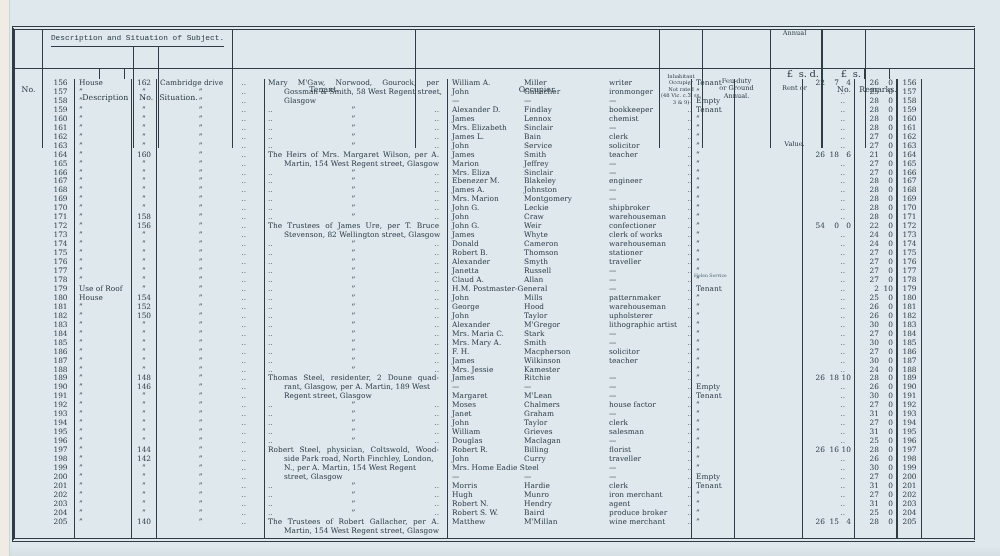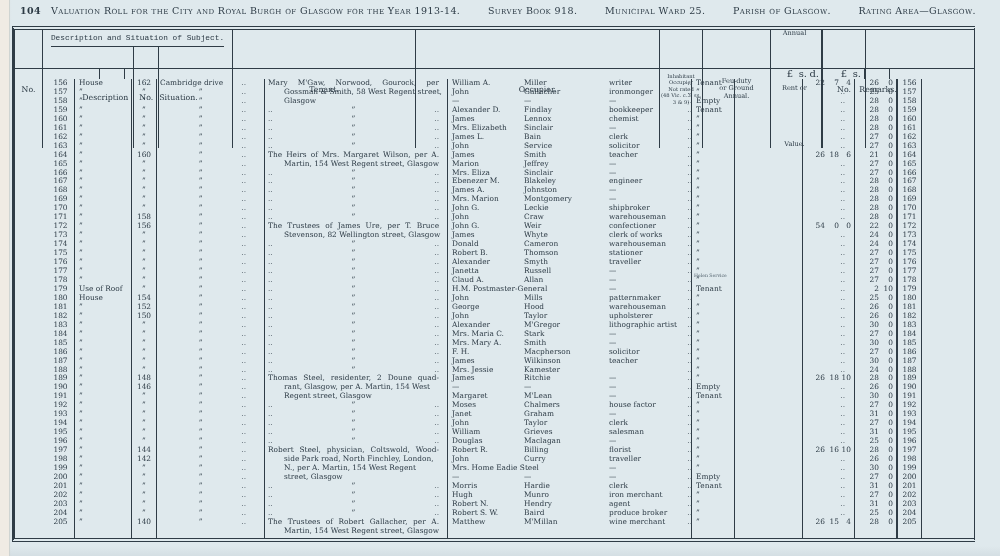--- a/index.html
+++ b/index.html
@@ -73,30 +73,20 @@
   .n0{display:inline-block;width:22px;text-align:right;}
   .n1{display:inline-block;width:14px;text-align:right;}
   .fdots{display:inline-block;padding-right:6px;color:#45525c;}
 </style>
 </head>
 <body>
 
 <div class="page">
   <div class="edge"></div>
 
-  <div class="titlebar">
-    <div class="tgroup">
-      <span class="pgnum">104</span>
-      <span class="sc">Valuation Roll for the City and Royal Burgh of Glasgow for the Year 1913-14.</span>
-    </div>
-    <span class="sc">Survey Book 918.</span>
-    <span class="sc">Municipal Ward 25.</span>
-    <span class="sc">Parish of Glasgow.</span>
-    <span class="sc">Rating Area—Glasgow.</span>
-  </div>
 
   <div class="table">
 
     <div class="thead">
       <div class="c">No.</div>
       <div class="c h-dss">
         <div class="h-dss-top">Description and Situation of Subject.</div>
         <div class="h-dss-sub">
           <div>Description</div>
           <div>No.</div>
@@ -1062,21 +1052,21 @@
         </div>
         <div class="r">
           <div class="c no">190</div>
           <div class="c desc">”</div>
           <div class="c dno">146</div>
           <div class="c situ">
             <span class="sitc">”</span>
             <span class="sdots">..</span>
           </div>
           <div class="c prop">
-            <span class="pc">rant, Glasgow, per A. Martin, 154 West</span>
+            <span class="pc">rant, Glasgow, per A. Martin, 189 West</span>
           </div>
           <div class="c ten">
             <span class="t1">—</span>
             <span class="t2">—</span>
             <span class="t3">—</span>
             <span class="tdots">..</span>
           </div>
           <div class="c occ"><span class="otext">Empty</span></div>
           <div class="c inh"></div>
           <div class="c feu"><span class="fdots">..</span></div>

